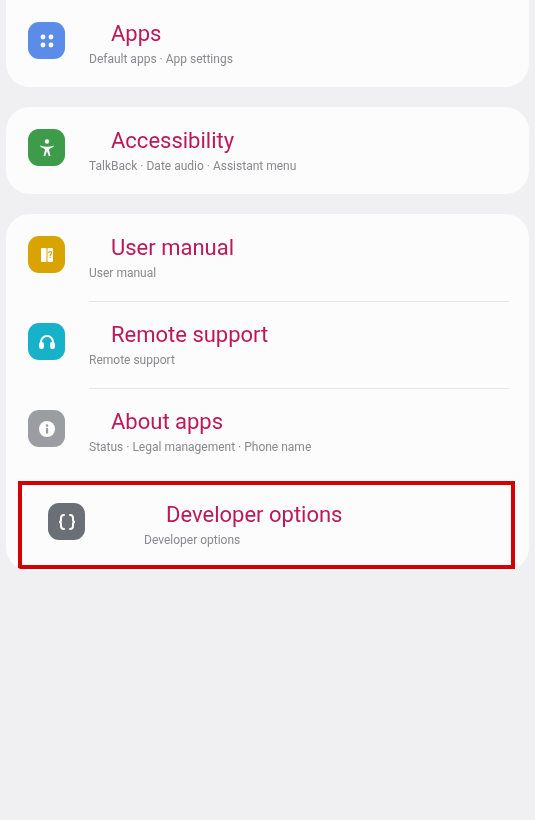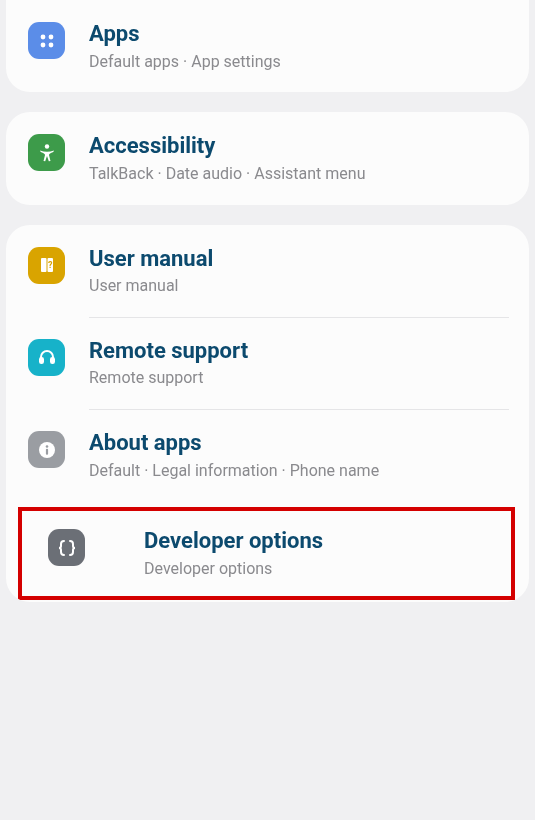--- a/index.html
+++ b/index.html
@@ -39,27 +39,28 @@
       display: flex;
       align-items: center;
       justify-content: center;
       flex-shrink: 0;
       margin-right: 24px;
       margin-top: 2px;
     }
     .text-col { flex: 1; }
     .title {
       font-size: 22px;
-      font-weight: 700;
-      color: #0c4a6e;
+      font-weight: 400;
+      color: #be185d;
       line-height: 1.25;
       margin-bottom: 4px;
+      margin-left: 22px;
     }
     .subtitle {
-      font-size: 16px;
+      font-size: 12px;
       color: #8a8a8e;
       line-height: 1.3;
     }
     .highlight {
       border: 4px solid #d40000;
       margin: 6px 14px 2px 12px;
       padding-left: 4px;
       padding-top: 2px;
       padding-bottom: 2px;
     }
@@ -150,21 +151,21 @@
       <svg width="20" height="20" viewBox="0 0 20 20">
           <circle cx="10" cy="10" r="8" fill="#fff"></circle>
           <g fill="#9a9da2">
             <circle cx="10" cy="6.5" r="1.3"></circle>
             <rect x="8.9" y="8.8" width="2.2" height="6" rx="1"></rect>
           </g>
         </svg>
     </div>
     <div class="text-col">
       <div class="title">About apps</div>
-      <div class="subtitle">Default  ·  Legal information  ·  Phone name</div>
+      <div class="subtitle">Status  ·  Legal management  ·  Phone name</div>
     </div>
   </div>
 
   <div class="highlight">
     <div class="row">
       <div class="icon-wrap ic-dkgray">
         <svg width="22" height="22" viewBox="0 0 22 22">
             <g fill="none" stroke="#fff" stroke-width="2" stroke-linecap="round">
               <path d="M8 4 Q5 4 5 7 L5 9 Q5 11 3 11 Q5 11 5 13 L5 15 Q5 18 8 18"></path>
               <path d="M14 4 Q17 4 17 7 L17 9 Q17 11 19 11 Q17 11 17 13 L17 15 Q17 18 14 18"></path>

